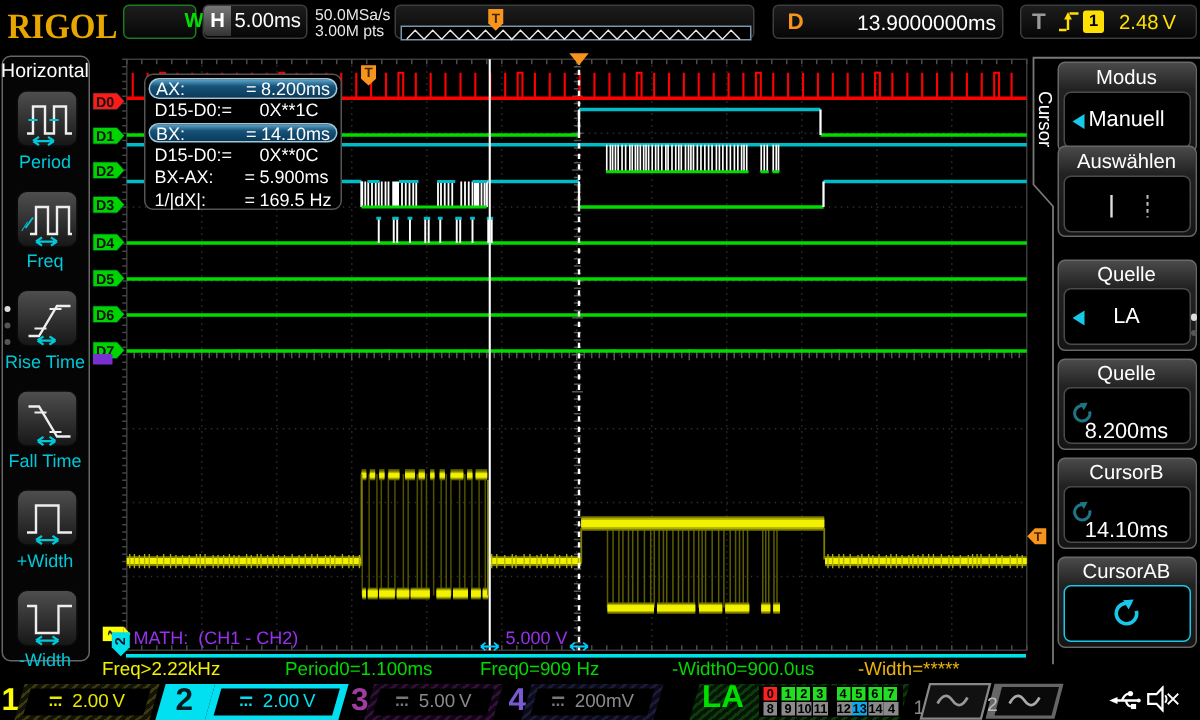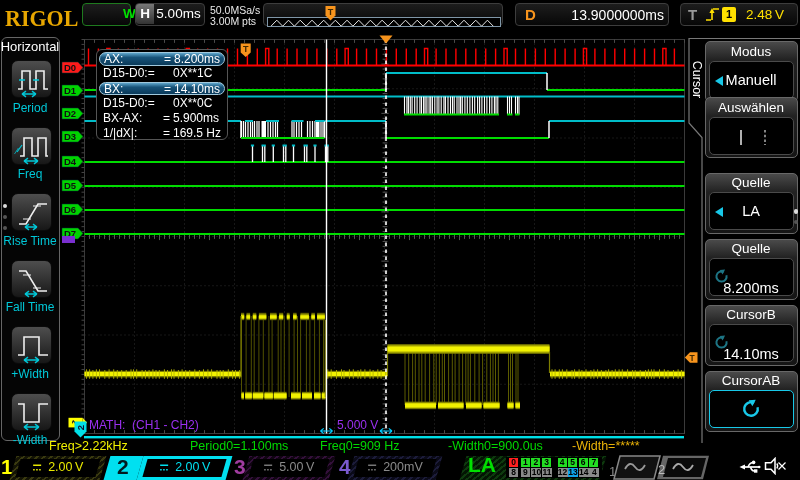--- a/index.html
+++ b/index.html
@@ -356,21 +356,21 @@
       <span class="vl">5.900ms</span>
     </div>
 <div style="top:77.0px">
       <span class="lb">1/|dX|:</span>
       <span class="eq">=</span>
       <span class="vl">169.5 Hz</span>
     </div>
 </div>
 <div id="mathlab">MATH:&nbsp; (CH1 - CH2)</div>
 <div id="vlab">5.000 V</div>
-<div class="meas" style="left:49px;color:#f2f200">Freq&gt;2.22kHz</div>
+<div class="meas" style="left:68px;color:#f2f200">Freq&gt;2.22kHz</div>
 <div class="meas" style="left:190px">Period0=1.100ms</div>
 <div class="meas" style="left:320px">Freq0=909 Hz</div>
 <div class="meas" style="left:448px">-Width0=900.0us</div>
 <div class="meas" style="left:572px;color:#eab308">-Width=*****</div>
 
 <svg style="position:absolute;left:684px;top:33px" width="116" height="410" viewBox="0 0 116 410">
 <path d="M116 5.5H5V90L18 104.5V410" stroke="#787878" stroke-width="1.2" fill="none"></path>
   </svg>
 <div id="rtabtxt">Cursor</div>
 <div class="ritem" style="top:41px">

